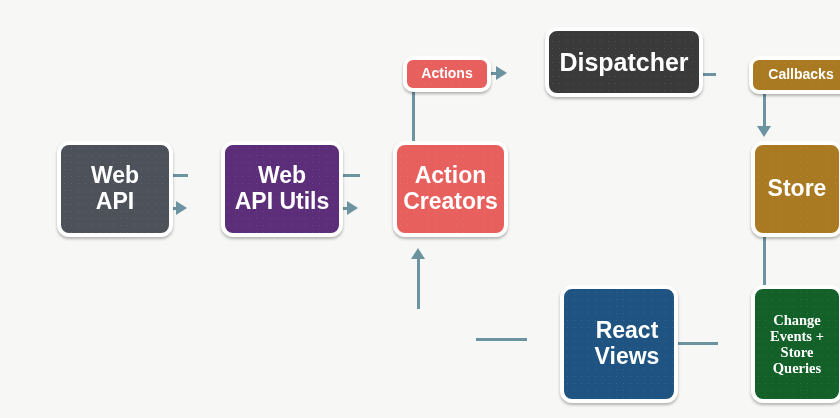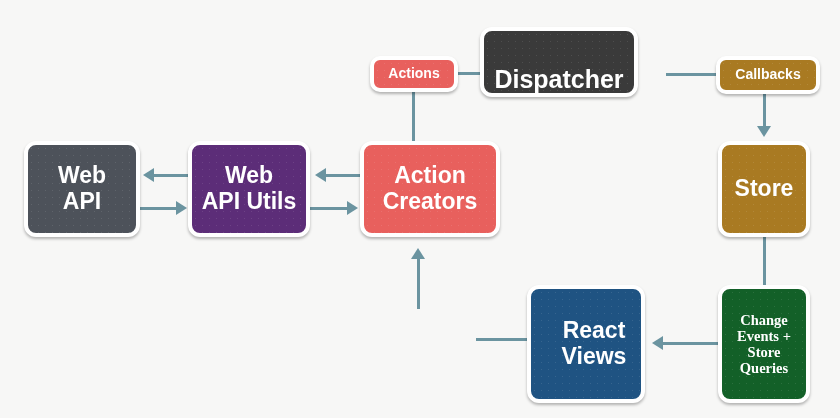--- a/index.html
+++ b/index.html
@@ -26,29 +26,30 @@
     border: 4px solid #ffffff;
     border-radius: 10px;
     box-shadow: 0 2px 3px rgba(0,0,0,0.28);
     line-height: 1.12;
     font-weight: bold;
     z-index: 3;
     user-select: none;
     background-image:
       radial-gradient(rgba(255,255,255,0.10) 0.7px, transparent 0.8px);
     background-size: 7px 7px;
+    margin-left: 33px;
   }
   .node .lbl { display: block; width: 100%; }
 
   
   #node-web-api        { left: 24px;  top: 141px; width: 116px; height: 96px;  font-size: 23px; border-radius: 12px; }
   #node-web-api-utils  { left: 188px; top: 141px; width: 122px; height: 96px;  font-size: 23px; border-radius: 12px; }
-  #node-action-creators{ left: 360px; top: 141px; width: 140px; height: 96px;  font-size: 23px; border-radius: 12px; }
+  #node-action-creators{ left: 360px; top: 141px; width: 115px; height: 96px;  font-size: 23px; border-radius: 12px; }
   #node-actions        { left: 370px; top: 56px;  width: 88px;  height: 36px;  font-size: 14px; border-radius: 10px; }
-  #node-dispatcher     { left: 480px; top: 27px;  width: 158px; height: 70px;  font-size: 25px; border-radius: 12px; align-items: flex-end; }
+  #node-dispatcher     { left: 512px; top: 27px;  width: 158px; height: 70px;  font-size: 25px; border-radius: 12px; }
   #node-callbacks      { left: 716px; top: 56px;  width: 104px; height: 38px;  font-size: 14px; border-radius: 10px; }
   #node-store          { left: 718px; top: 141px; width: 92px;  height: 96px;  font-size: 23px; border-radius: 12px; }
   #node-change-events  { left: 718px; top: 285px; width: 92px;  height: 118px; font-size: 14.5px; border-radius: 12px; }
   #node-react-views    { left: 527px; top: 285px; width: 118px; height: 118px; font-size: 23px; border-radius: 12px; }
   #node-user-inter     { left: 362px; top: 309px; width: 114px; height: 60px;  font-size: 14.5px; border-radius: 10px; }
 
   
   .conn {
     position: absolute;
     background: #6b94a0;

